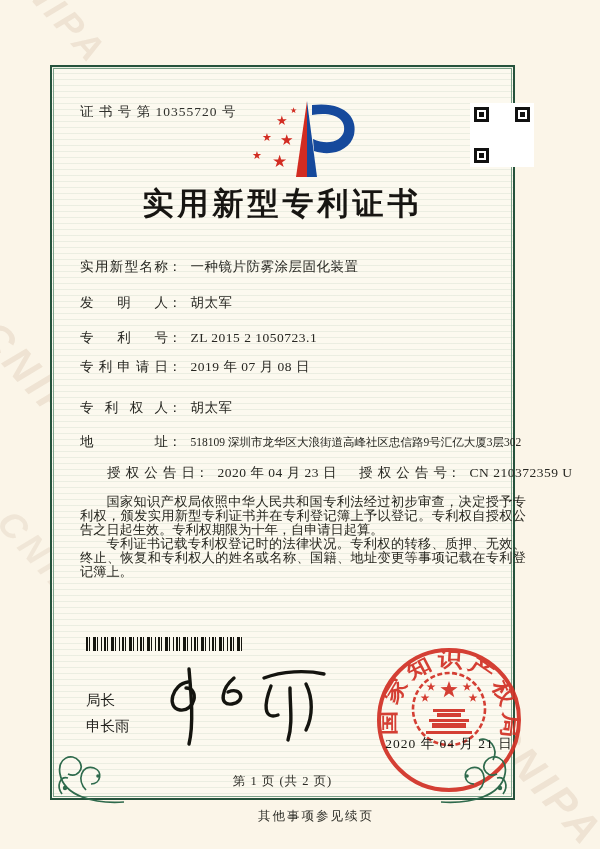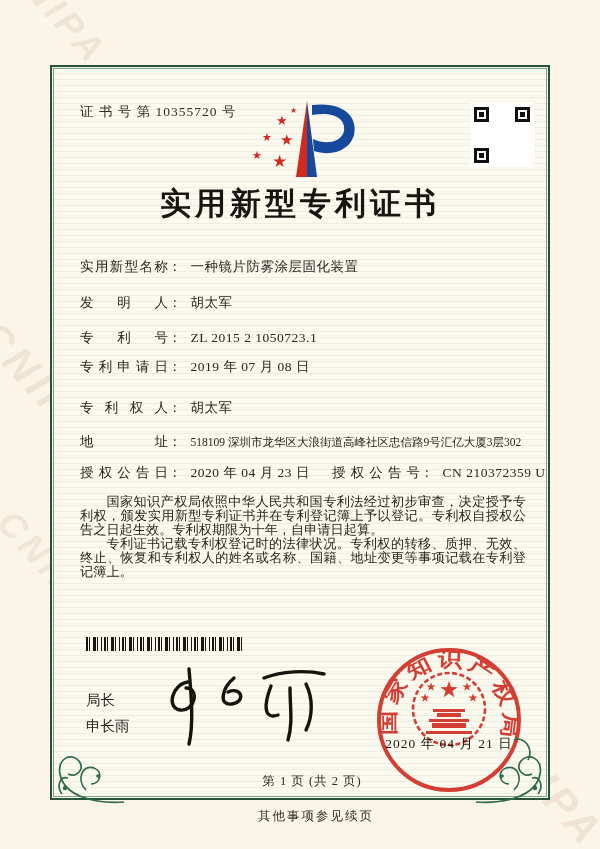--- a/index.html
+++ b/index.html
@@ -5,21 +5,21 @@
   * { margin:0; padding:0; box-sizing:border-box; }
   body { width:600px; height:849px; font-family:"Liberation Serif","DejaVu Serif",serif; }
   .page { position:relative; width:600px; height:849px; background:#fbf5e8; overflow:hidden; }
 
   
   .wm { position:absolute; font-family:"Liberation Sans","DejaVu Sans",sans-serif;
         font-weight:bold; font-style:italic; letter-spacing:5px; transform:rotate(48deg);
         color:rgba(196,166,138,0.22); pointer-events:none; }
 
   
-  .frame { position:absolute; left:50px; top:65px; width:500px; height:735px;
+  .frame { position:absolute; left:50px; top:65px; width:465px; height:735px;
            border:2px solid #25523c; background:#fcf9ef;
            background-image:repeating-linear-gradient(180deg, rgba(122,160,134,0.13) 0 1px, rgba(0,0,0,0) 1px 6px); }
   .frame::before { content:""; position:absolute; inset:1px; border:1px solid #7ba189; pointer-events:none; }
 
   .cert-no { position:absolute; left:28px; top:36px; font-size:13.5px; color:#30302c; letter-spacing:1px; }
 
   .logo { position:absolute; left:198px; top:30px; }
   .qr { position:absolute; left:418px; top:36px; width:64px; height:64px; background:#fff; padding:4px; }
   .qr-grid { position:relative; width:56px; height:56px; background-color:#fff;
      background-image:repeating-linear-gradient(90deg,#111 0 3px,rgba(0,0,0,0) 3px 6px),
@@ -51,21 +51,21 @@
         #15150f 15px 16px, rgba(0,0,0,0) 16px 18px); }
 
   .signoff { position:absolute; left:34px; top:620px; font-size:14.5px; color:#242420; line-height:26px; }
   .signature { position:absolute; left:96px; top:595px; }
 
   .seal { position:absolute; left:322px; top:578px; width:150px; height:150px; opacity:0.93; }
   .seal-date { position:absolute; left:302px; top:668px; width:190px; text-align:center;
                font-size:13.5px; color:#191914; letter-spacing:1px; z-index:5; }
 
   .page-num { position:absolute; left:0; top:706px; width:100%; text-align:center;
-              font-size:12.5px; color:#2c2c26; letter-spacing:1px;margin-left:12px; }
+              font-size:12.5px; color:#2c2c26; letter-spacing:1px; }
 
   .flourish { position:absolute; width:74px; height:76px; }
   .fl-left { left:0px; bottom:-8px; }
   .fl-right { right:0px; bottom:-8px; transform:scaleX(-1); }
 
   .footer-note { position:absolute; left:0; top:808px; width:100%; text-align:center;
                  font-size:12.5px; color:#2c2c26; letter-spacing:2px;padding-left:32px; }
 </style>
 </head>
 <body>
@@ -118,21 +118,21 @@
     <div class="field-row" style="top:281px;margin-top:10px;">
       <span class="f-label">专利申请日</span><span class="f-colon">：</span><span class="f-value">2019 年 07 月 08 日</span>
     </div>
     <div class="field-row" style="top:332px;">
       <span class="f-label">专利权人</span><span class="f-colon">：</span><span class="f-value">胡太军</span>
     </div>
     <div class="field-row" style="top:366px;">
       <span class="f-label">地址</span><span class="f-colon">：</span><span class="f-value f-value-small">518109 深圳市龙华区大浪街道高峰社区忠信路9号汇亿大厦3层302</span>
     </div>
 
-    <div class="field-row" style="top:397px;">
+    <div class="field-row" style="top:397px;margin-left:27px;">
       <span class="f-label">授权公告日</span><span class="f-colon">：</span><span class="f-value">2020 年 04 月 23 日</span>
       <span class="grant-col2">
         <span class="f-label">授权公告号</span><span class="f-colon">：</span><span class="f-value">CN 210372359 U</span>
       </span>
     </div>
 
     <div class="paras">
       <p>国家知识产权局依照中华人民共和国专利法经过初步审查，决定授予专利权，颁发实用新型专利证书并在专利登记簿上予以登记。专利权自授权公告之日起生效。专利权期限为十年，自申请日起算。</p>
       <p>专利证书记载专利权登记时的法律状况。专利权的转移、质押、无效、终止、恢复和专利权人的姓名或名称、国籍、地址变更等事项记载在专利登记簿上。</p>
     </div>

